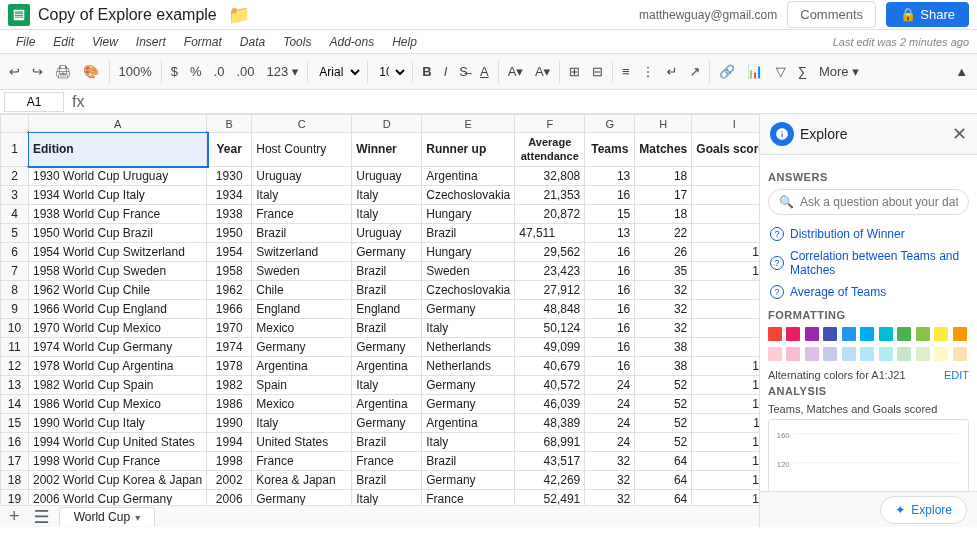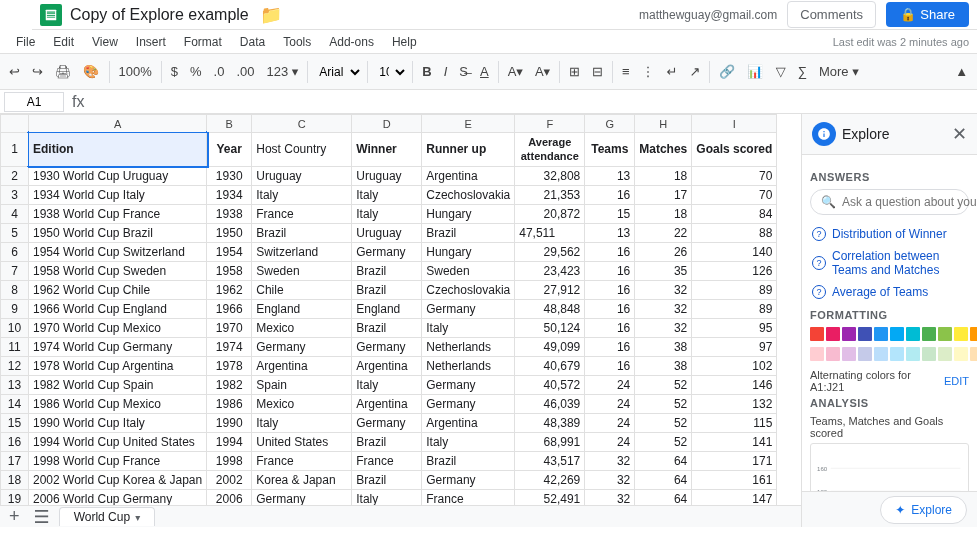--- a/index.html
+++ b/index.html
@@ -1,35 +1,35 @@
 <!DOCTYPE html>
 <html><head>
   <meta charset="utf-8">
   <style>
     * { box-sizing: border-box; margin: 0; padding: 0; }
     body { font-family: Arial, sans-serif; font-size: 12px; background: #fff; overflow: hidden; width: 977px; height: 549px; }
 
     
     .title-bar {
       display: flex; align-items: center; height: 30px; background: #fff;
-      border-bottom: 1px solid #e0e0e0; padding: 0 8px; gap: 8px; margin-left: 32px;
+      border-bottom: 1px solid #e0e0e0; padding: 0 8px; gap: 8px;
     }
     .title-bar .logo { width: 22px; height: 22px; background: #0f9d58; border-radius: 2px; display: flex; align-items: center; justify-content: center; }
     .title-bar .logo svg { width: 14px; height: 14px; }
     .title-text { font-size: 16px; font-weight: 400; color: #202124; }
     .title-icons { display: flex; gap: 6px; margin-left: 4px; }
     .title-icons span { font-size: 18px; color: #5f6368; cursor: pointer; }
     .title-right { margin-left: auto; display: flex; align-items: center; gap: 10px; font-size: 12px; color: #5f6368; }
     .btn-comments { padding: 5px 12px; border: 1px solid #dadce0; border-radius: 4px; background: #fff; font-size: 13px; cursor: pointer; color: #5f6368; }
     .btn-share { padding: 5px 14px; border-radius: 4px; background: #1a73e8; color: #fff; border: none; font-size: 13px; font-weight: 500; cursor: pointer; display: flex; align-items: center; gap: 4px; }
 
     
     .menu-bar {
       display: flex; align-items: center; height: 24px; padding: 0 8px; gap: 2px;
-      border-bottom: 1px solid #e0e0e0; font-size: 12px; color: #3c4043;
+      border-bottom: 1px solid #e0e0e0; font-size: 12px; color: #3c4043; font-style: italic;
     }
     .menu-item { padding: 2px 8px; cursor: pointer; border-radius: 3px; }
     .last-edit { margin-left: auto; font-size: 11px; color: #80868b; }
 
     
     .toolbar {
       display: flex; align-items: center; height: 36px; padding: 0 4px; gap: 2px;
       border-bottom: 1px solid #e0e0e0; background: #f8f9fa;
     }
     .tb-btn { padding: 4px 5px; cursor: pointer; border-radius: 3px; font-size: 13px; color: #444; border: none; background: none; }
@@ -75,21 +75,21 @@
     .sheet-tabs {
       height: 22px; display: flex; align-items: center; border-top: 1px solid #e0e0e0;
       background: #f8f9fa; padding: 0 4px; gap: 4px;
     }
     .sheet-tab-btn { padding: 2px 5px; font-size: 18px; cursor: pointer; color: #5f6368; border: none; background: none; }
     .sheet-tab { padding: 2px 14px; font-size: 12px; background: #fff; border: 1px solid #dadce0; border-bottom: none; border-radius: 4px 4px 0 0; cursor: pointer; color: #202124; display: flex; align-items: center; gap: 5px; }
     .tab-arrow { font-size: 10px; color: #5f6368; }
 
     
     .explore-panel {
-      width: 176px; border-left: 1px solid #e0e0e0; background: #fff; display: flex; flex-direction: column; overflow: hidden;
+      width: 218px; border-left: 1px solid #e0e0e0; background: #fff; display: flex; flex-direction: column; overflow: hidden;
     }
     .explore-header { display: flex; align-items: center; padding: 8px 10px; border-bottom: 1px solid #e0e0e0; background: #f8f9fa; }
     .explore-icon { width: 24px; height: 24px; background: #1a73e8; border-radius: 50%; display: flex; align-items: center; justify-content: center; margin-right: 6px; }
     .explore-title { font-size: 14px; font-weight: 500; color: #202124; flex: 1; }
     .explore-close { font-size: 18px; color: #5f6368; cursor: pointer; border: none; background: none; }
 
     .explore-body { flex: 1; overflow-y: auto; padding: 8px; }
     .section-title { font-size: 11px; font-weight: 700; color: #5f6368; letter-spacing: 0.5px; margin: 8px 0 6px 0; text-transform: uppercase; }
 
     .search-bar { display: flex; align-items: center; border: 1px solid #dadce0; border-radius: 20px; padding: 5px 10px; gap: 6px; margin-bottom: 8px; }

